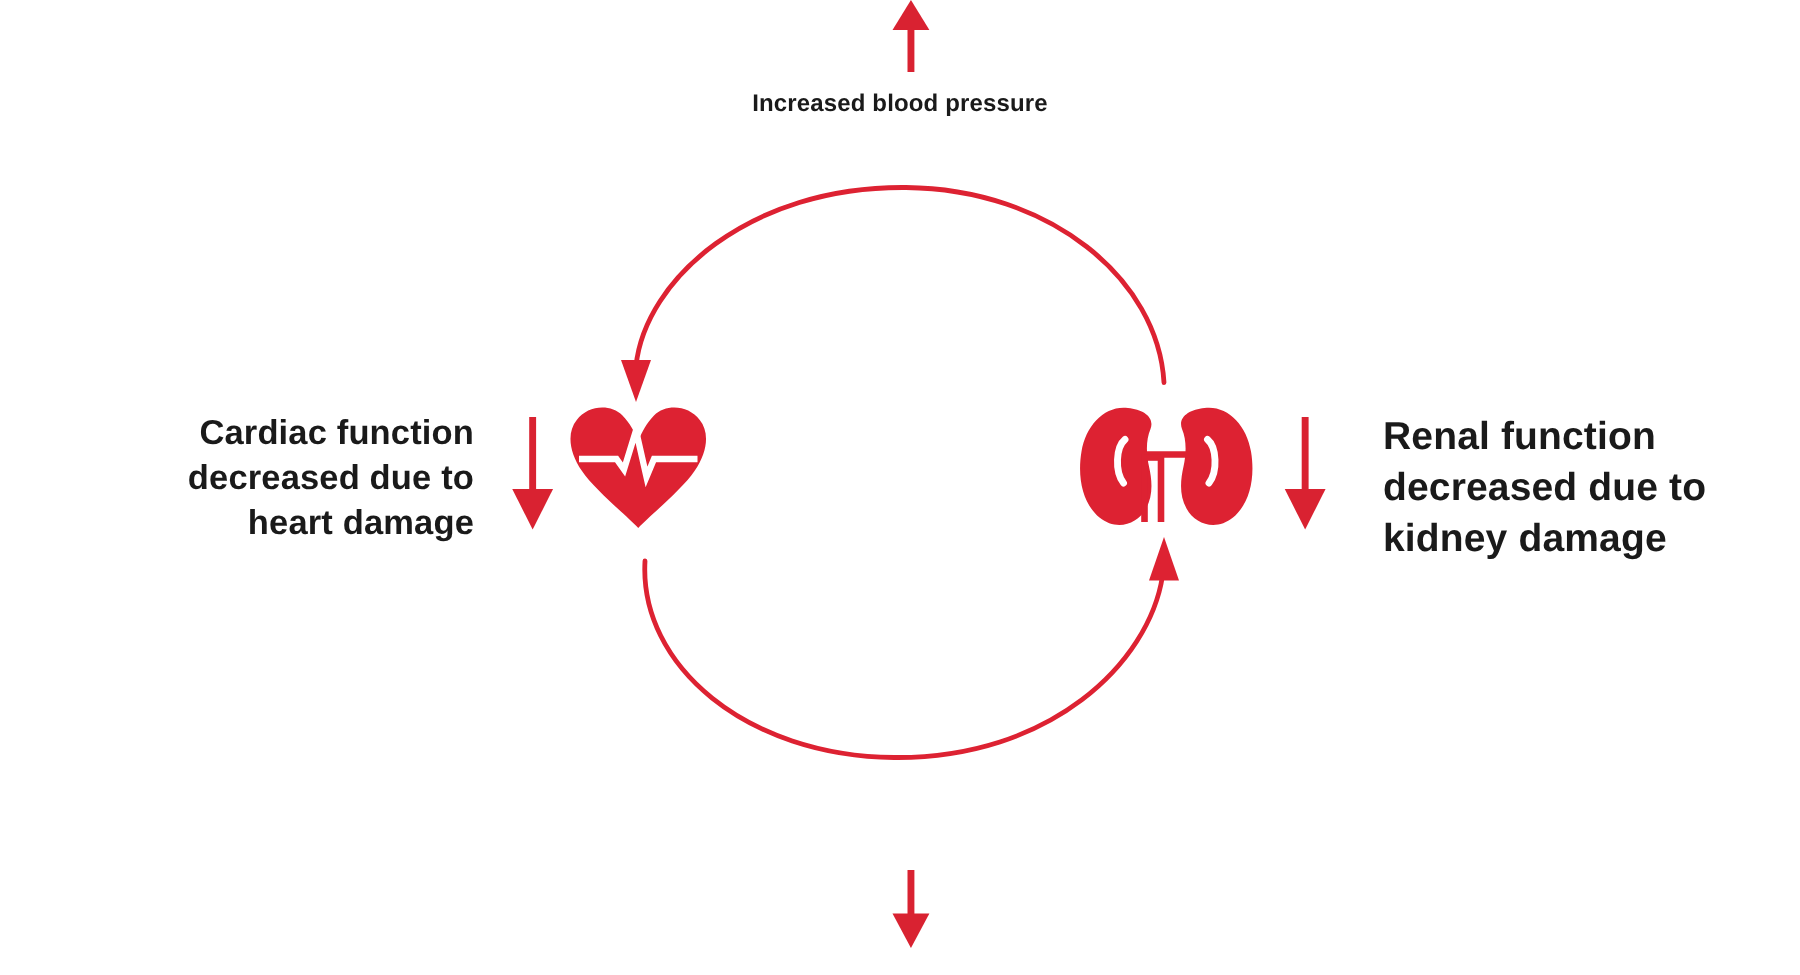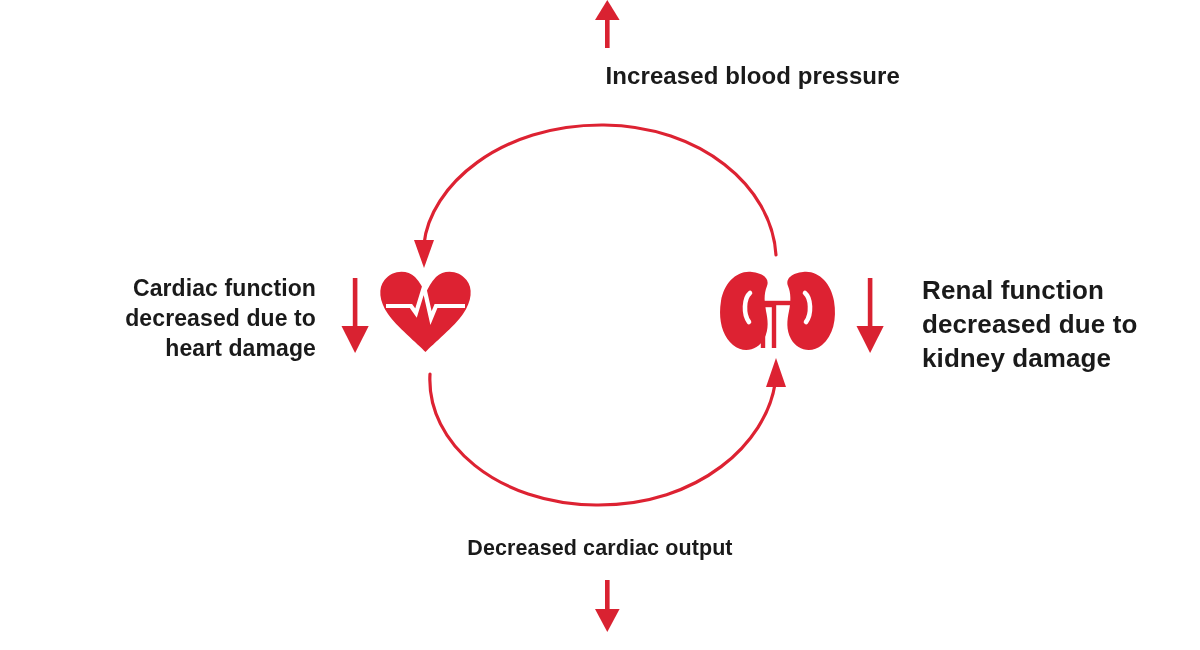--- a/index.html
+++ b/index.html
@@ -29,22 +29,22 @@
     color: #1a1a1a;
     font-weight: 600;
     letter-spacing: 0.1px;
     line-height: 1.30;
     white-space: pre-line;
   }
   #label-top {
     left: 300px;
     top: 60px;
     width: 600px;
-    text-align: right;
-    font-size: 24px;
+    text-align: center;
+    font-size: 16px;
   }
   #label-bottom {
     left: 300px;
     top: 535px;
     width: 600px;
     text-align: center;
     font-size: 21.5px;
   }
   #label-left {
     left: 20px;
@@ -149,21 +149,20 @@
       <path d="M 763 303 L 792 303" fill="none" stroke="#DD2232" stroke-width="4.4"></path>
       <path d="M 763 303 L 763 348" fill="none" stroke="#DD2232" stroke-width="4.4"></path>
       <path d="M 774 303 L 774 348" fill="none" stroke="#DD2232" stroke-width="4.4"></path>
       <path d="M 763 305 L 774 305" fill="none" stroke="#DD2232" stroke-width="4.4"></path>
     </g>
 
   </svg>
 
   <div class="label" id="label-top">Increased blood pressure</div>
 
-  <div class="label" id="label-bottom">Decreased cardiac output</div>
 
   <div class="label" id="label-left">Cardiac function
 decreased due to
 heart damage</div>
 
   <div class="label" id="label-right">Renal function
 decreased due to
 kidney damage</div>
 
 </div>

